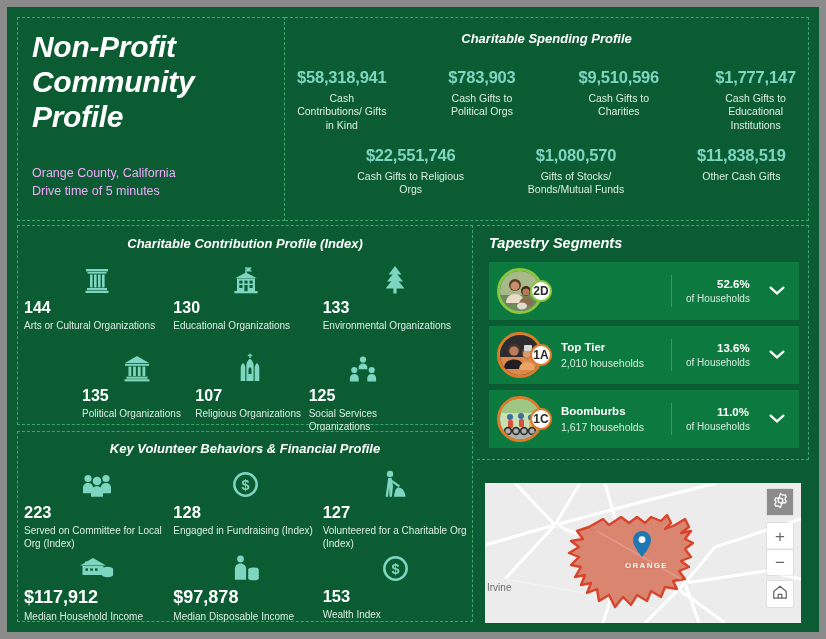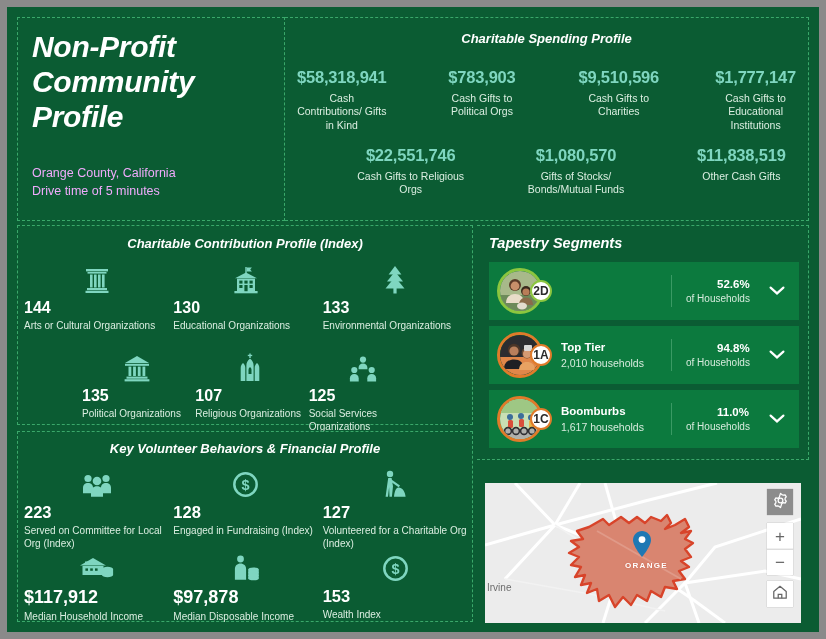--- a/index.html
+++ b/index.html
@@ -455,21 +455,21 @@
               </svg>
             </div>
             <div class="badge">1A</div>
           </div>
           <div class="tap-text">
             <div class="tap-name">Top Tier</div>
             <div class="tap-hh">2,010 households</div>
           </div>
         </div>
         <div class="tap-right">
-          <div class="tap-pct">94.8%</div>
+          <div class="tap-pct">13.6%</div>
           <div class="tap-pct-lbl">of Households</div>
           <span class="chev">
             <svg width="16" height="10" viewBox="0 0 16 10">
                 <path d="M1.6 1.6 8 7.4l6.4-5.8" fill="none" stroke="#ffffff" stroke-width="2.2" stroke-linecap="round"></path>
               </svg>
           </span>
         </div>
       </div>
 
       <div class="tap-row">

